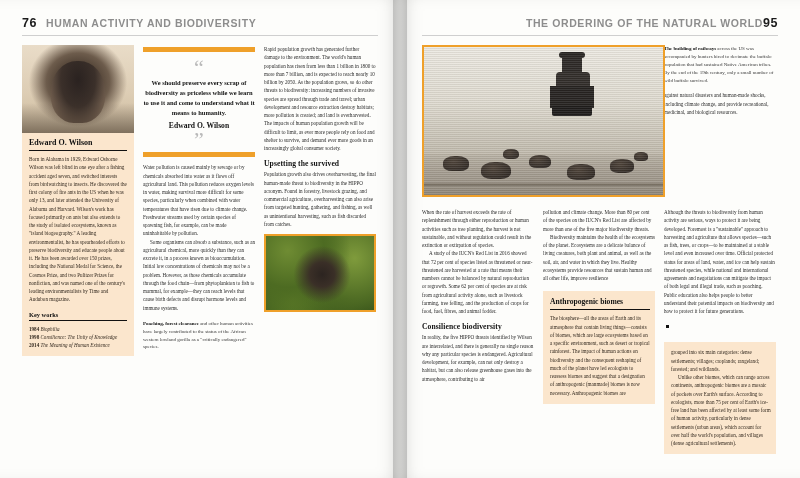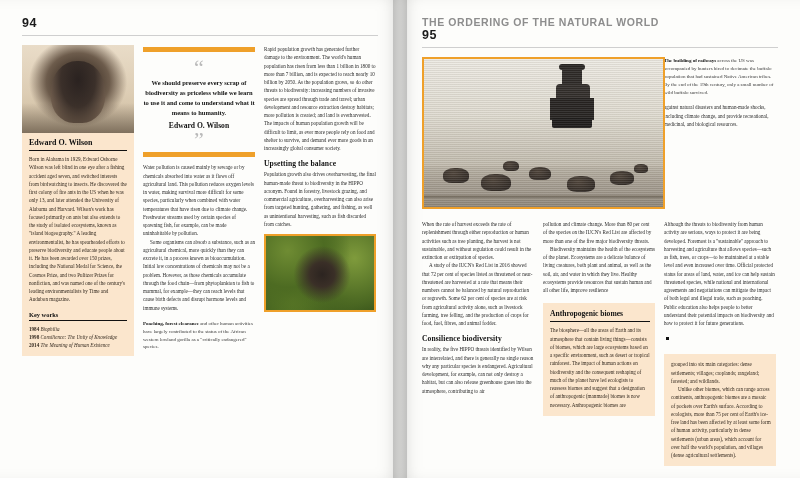--- a/index.html
+++ b/index.html
@@ -28,21 +28,21 @@
   .runhead {
     display: flex; align-items: baseline;
     font-family: "Liberation Sans", sans-serif;
     font-weight: bold;
     letter-spacing: 0.6px;
     padding-bottom: 5px;
     border-bottom: 1px solid #cfcfcf;
     margin-bottom: 9px;
   }
   .runhead.left-head { justify-content: flex-start; }
-  .runhead.right-head { justify-content: flex-end; flex-direction: column; }
+  .runhead.right-head { justify-content: flex-end; }
   .folio { font-size: 12.5px; color: #1b1b1b; }
   .runtitle { font-size: 10.5px; color: #8d8d8d; }
   .left-head .runtitle { margin-left: 9px; }
   .right-head .folio { }
 
   
   .cols { display: flex; gap: 9px; }
   .col { width: 112px; }
 
   p, .body {
@@ -236,21 +236,22 @@
   }
 </style>
 </head>
 <body>
 
 <div class="spread">
 
   <div class="page left">
 
     <div class="runhead left-head">
-      <span class="folio">94</span>
+      <span class="folio">76</span>
+      <span class="runtitle">HUMAN ACTIVITY AND BIODIVERSITY</span>
     </div>
 
     <div class="cols">
 
       <div class="col">
         <div class="bio">
           <div class="bio-photo"></div>
           <div class="bio-inner">
             <div class="bio-name">Edward O. Wilson</div>
             <p>Born in Alabama in 1929, Edward Osborne Wilson was left blind in one eye after a fishing accident aged seven, and switched interests from birdwatching to insects. He discovered the first colony of fire ants in the US when he was only 13, and later attended the University of Alabama and Harvard. Wilson's work has focused primarily on ants but also extends to the study of isolated ecosystems, known as "island biogeography." A leading environmentalist, he has spearheaded efforts to preserve biodiversity and educate people about it. He has been awarded over 150 prizes, including the National Medal for Science, the Cosmos Prize, and two Pulitzer Prizes for nonfiction, and was named one of the century's leading environmentalists by Time and Audubon magazine.</p>
@@ -286,21 +287,21 @@
         <p>Some organisms can absorb a substance, such as an agricultural chemical, more quickly than they can excrete it, in a process known as bioaccumulation. Initial low concentrations of chemicals may not be a problem. However, as those chemicals accumulate through the food chain—from phytoplankton to fish to mammal, for example—they can reach levels that cause birth defects and disrupt hormone levels and immune systems.</p>
 
         <div style="height:8px"></div>
         <div class="caption">
           <b>Poaching, forest clearance</b><span> and other human activities have largely contributed to the status of the African western lowland gorilla as a "critically endangered" species.</span>
         </div>
       </div>
 
       <div class="col">
         <p>Rapid population growth has generated further damage to the environment. The world's human population has risen from less than 1 billion in 1800 to more than 7 billion, and is expected to reach nearly 10 billion by 2050. As the population grows, so do other threats to biodiversity: increasing numbers of invasive species are spread through trade and travel; urban development and resource extraction destroy habitats; more pollution is created; and land is overharvested. The impacts of human population growth will be difficult to limit, as ever more people rely on food and shelter to survive, and demand ever more goods in an increasingly global consumer society.</p>
-        <div class="subhead">Upsetting the balance</div>
+        <div class="subhead">Upsetting the survived</div>
         <p style="text-indent:0">Population growth also drives overharvesting, the final human-made threat to biodiversity in the HIPPO acronym. Found in forestry, livestock grazing, and commercial agriculture, overharvesting can also arise from targeted hunting, gathering, and fishing, as well as unintentional harvesting, such as fish discarded from catches.</p>
         <div style="height:6px"></div>
         <div class="photo-gorilla"></div>
       </div>
 
     </div>
   </div>
 
   <div class="page right">
 

